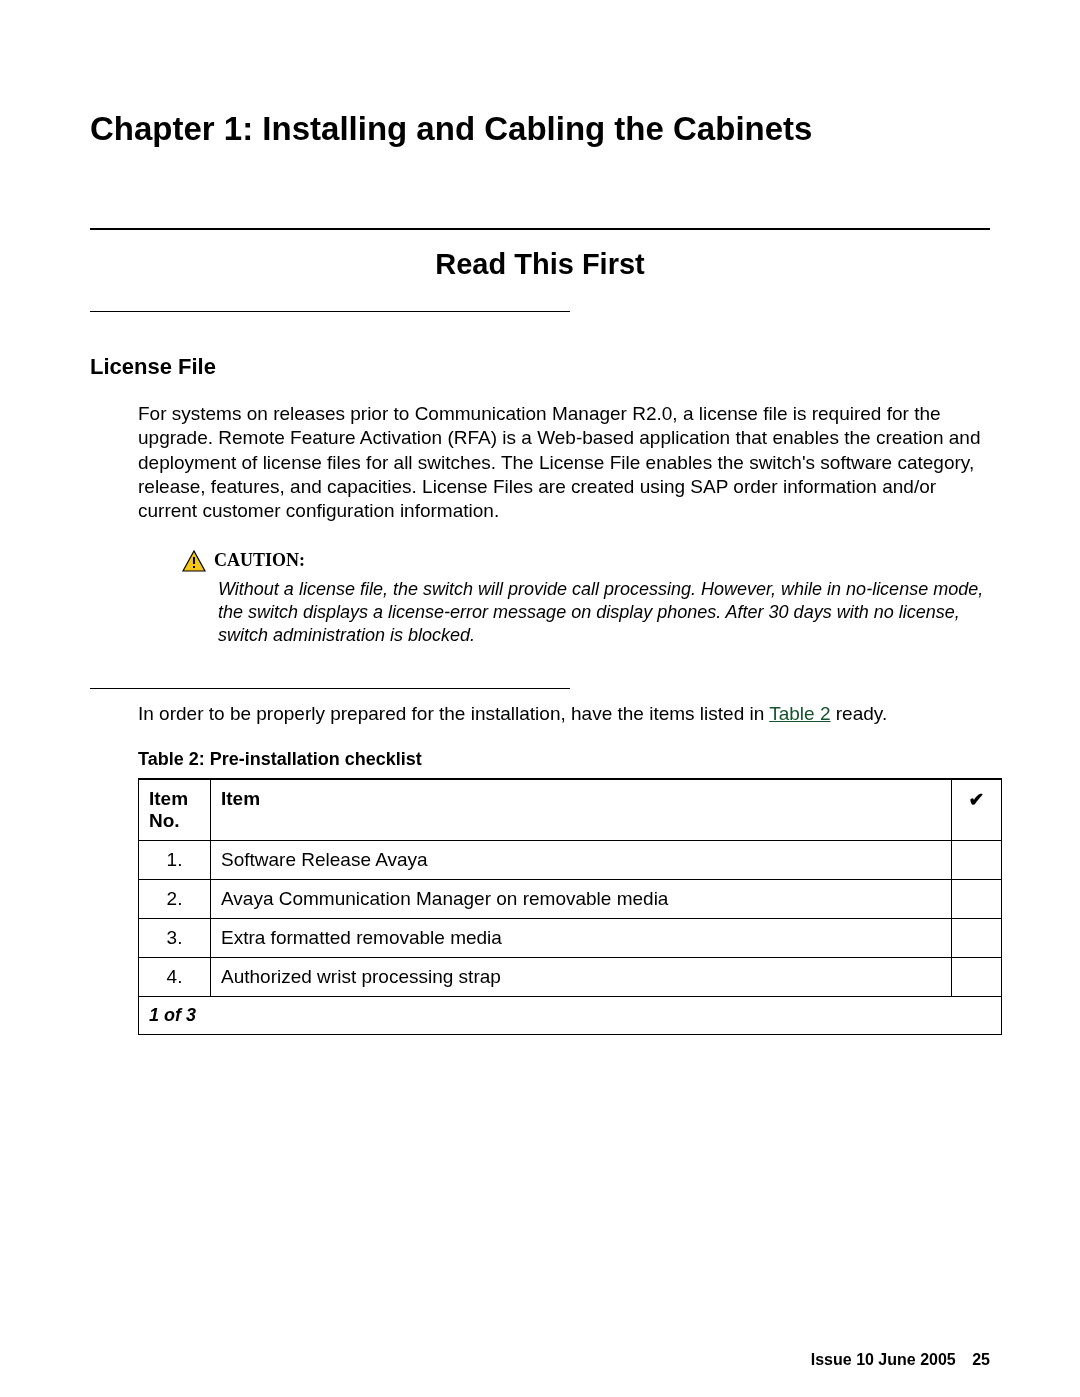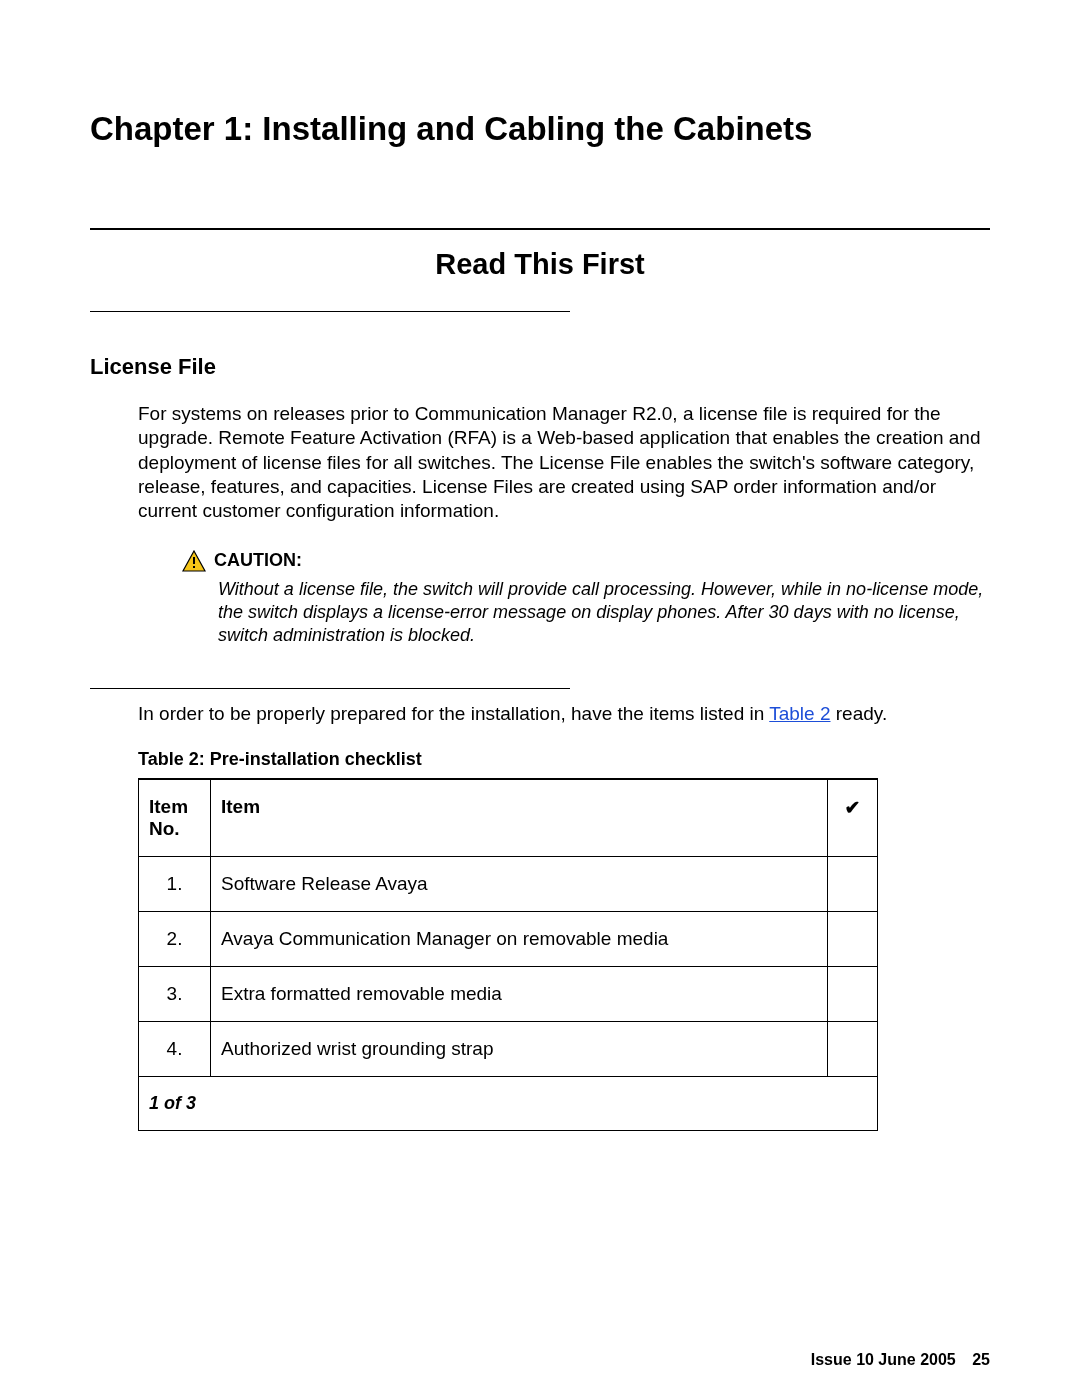--- a/index.html
+++ b/index.html
@@ -51,20 +51,21 @@
     .caution-block {
       margin-left: 128px;
       margin-bottom: 40px;
     }
     .caution-header {
       display: flex;
       align-items: center;
       gap: 8px;
       margin-bottom: 6px;
       margin-left: -36px;
+      font-family: Liberation Serif, serif;
     }
     .caution-label {
       font-weight: bold;
       font-size: 18px;
     }
     .caution-text {
       font-style: italic;
       font-size: 18px;
       line-height: 1.3;
     }
@@ -72,39 +73,39 @@
       display: inline-block;
       width: 24px;
       height: 22px;
     }
     .intro-text {
       font-size: 19px;
       margin-left: 48px;
       margin-bottom: 24px;
     }
     .intro-text a {
-      color: #1d4ed8;
+      color: #14532d;
     }
     .table-wrap {
       margin-left: 48px;
-      width: 740px;
+      width: 864px;
     }
     .table-caption {
       font-weight: bold;
       font-size: 18px;
       margin-bottom: 8px;
     }
     table.checklist {
       border-collapse: collapse;
       width: 100%;
       font-size: 19px;
     }
     table.checklist th, table.checklist td {
       border: 1px solid #000;
-      padding: 16px 10px;
+      padding: 8px 10px;
       text-align: left;
       vertical-align: top;
     }
     table.checklist th {
       border-top: 2.5px solid #000;
       font-weight: bold;
     }
     table.checklist th.col-no { width: 72px; }
     table.checklist th.col-check { width: 50px; text-align: center; }
     table.checklist td.col-no { text-align: center; }
@@ -181,21 +182,21 @@
           <td>Avaya Communication Manager on removable media</td>
           <td></td>
         </tr>
         <tr>
           <td class="col-no">3.</td>
           <td>Extra formatted removable media</td>
           <td></td>
         </tr>
         <tr>
           <td class="col-no">4.</td>
-          <td>Authorized wrist grounding strap</td>
+          <td>Authorized wrist processing strap</td>
           <td></td>
         </tr>
         <tr class="page-of-row">
           <td colspan="3">1 of 3</td>
         </tr>
       </tbody>
     </table>
   </div>
 </div>
 

